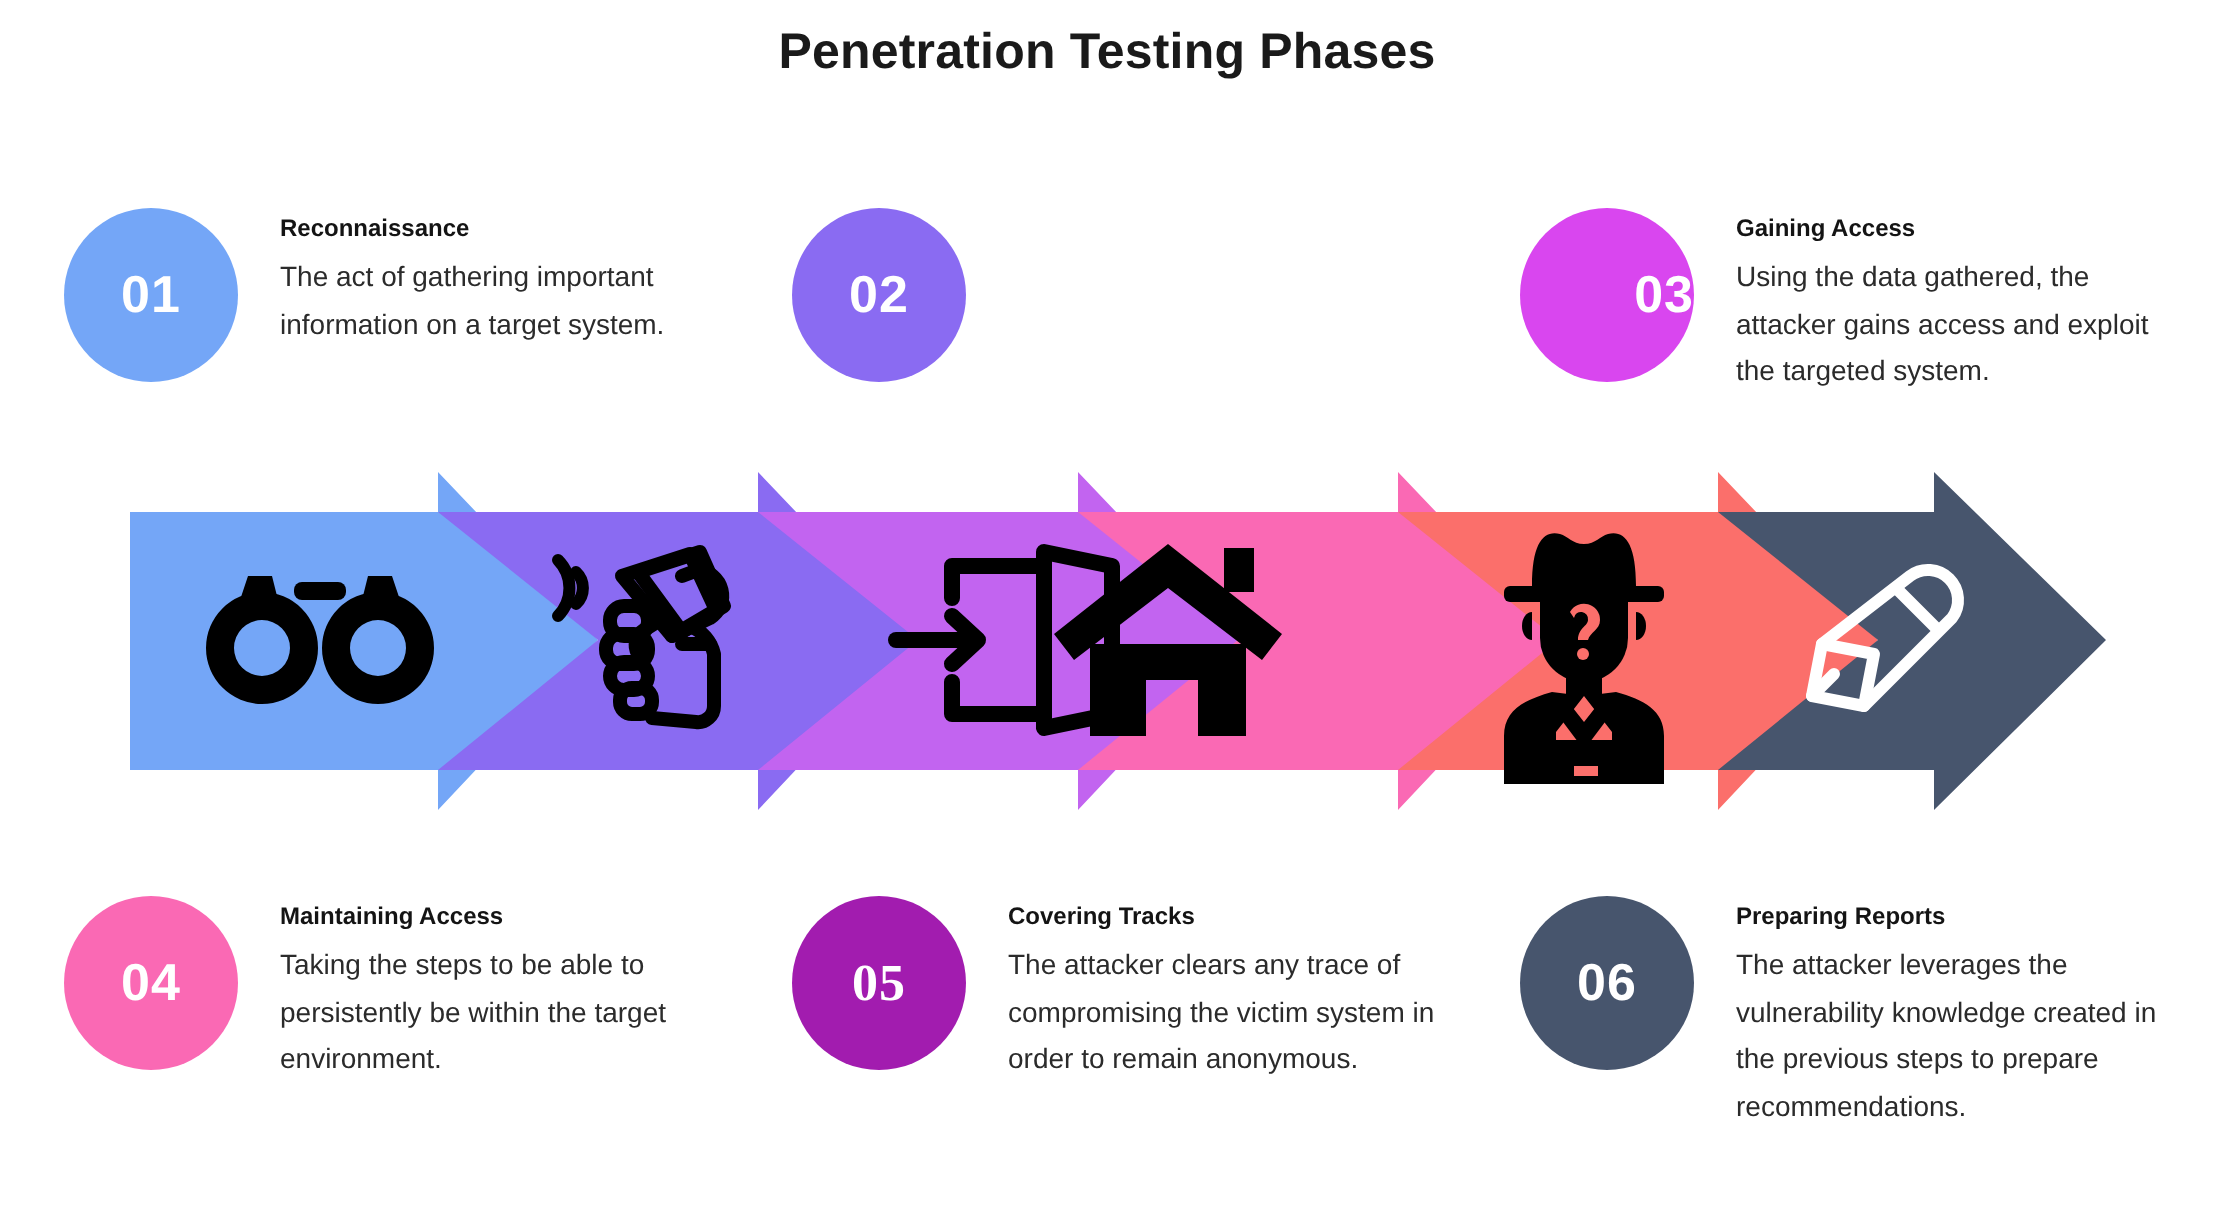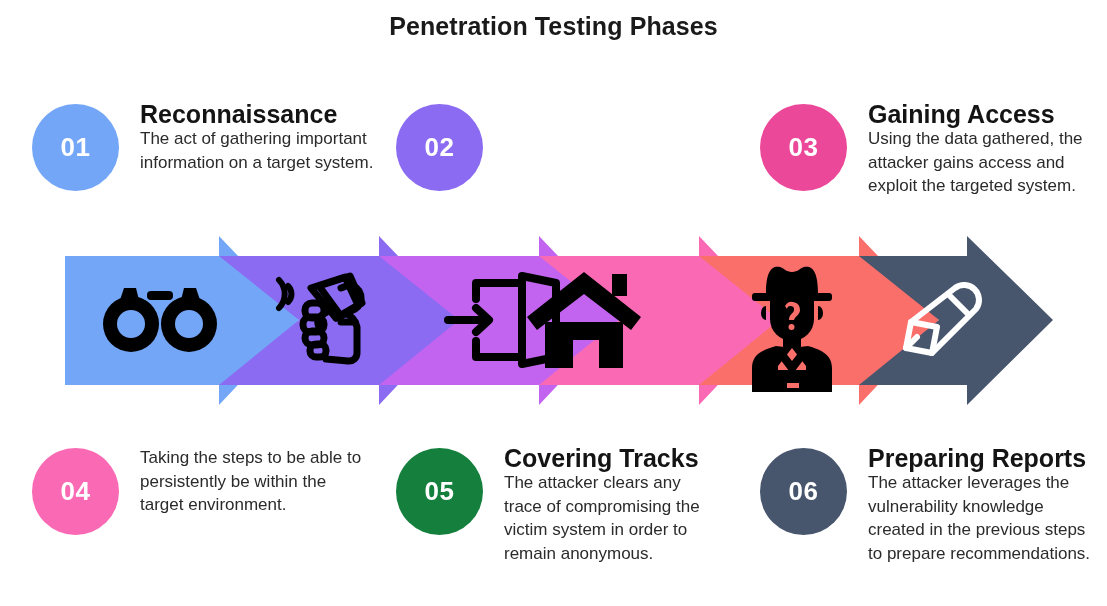--- a/index.html
+++ b/index.html
@@ -21,25 +21,25 @@
   .phase{position:absolute;}
   .badge{
     position:absolute;left:0;top:0;
     width:87px;height:87px;border-radius:50%;
     display:flex;align-items:center;justify-content:center;
     color:#ffffff;font-size:26px;font-weight:bold;
     letter-spacing:.5px;
   }
   .ptext{position:absolute;left:108px;top:-2px;}
   .ptitle{
-    font-size:25px;font-weight:bold;color:#141414;
+    font-size:12px;font-weight:bold;color:#141414;
     line-height:24px;margin:0 0 1px 0;white-space:nowrap;
   }
   .pdesc{
-    font-size:17px;color:#2b2b2b;line-height:23.5px;margin:0;
+    font-size:14px;color:#2b2b2b;line-height:23.5px;margin:0;
   }
 
   
   #band{position:absolute;left:0;top:0;width:1107px;height:606px;}
 
   
 </style>
 </head>
 <body>
 
@@ -155,40 +155,41 @@
 
 <div class="phase" style="left:396px; top:104px;">
   <div class="badge" style="background:#8A6BF2;">
     <span>02</span>
   </div>
   <div class="ptext" style="width:230px;">
   </div>
 </div>
 
 <div class="phase" style="left:760px; top:104px;">
-  <div class="badge" style="background:#ec4899;">
+  <div class="badge" style="background:#d946ef;justify-content:flex-end;">
     <span>03</span>
   </div>
   <div class="ptext" style="width:228px;">
     <p class="ptitle">Gaining Access</p>
     <p class="pdesc">Using the data gathered, the attacker gains access and exploit the targeted system.</p>
   </div>
 </div>
 
 <div class="phase" style="left:32px;  top:448px;">
   <div class="badge" style="background:#FA69B4;">
     <span>04</span>
   </div>
   <div class="ptext" style="width:228px;">
+    <p class="ptitle">Maintaining Access</p>
     <p class="pdesc">Taking the steps to be able to persistently be within the target environment.</p>
   </div>
 </div>
 
 <div class="phase" style="left:396px; top:448px;">
-  <div class="badge" style="background:#15803d;">
+  <div class="badge" style="background:#a21caf;font-family:Liberation Serif, serif;">
     <span>05</span>
   </div>
   <div class="ptext" style="width:215px;">
     <p class="ptitle">Covering Tracks</p>
     <p class="pdesc">The attacker clears any trace of compromising the victim system in order to remain anonymous.</p>
   </div>
 </div>
 
 <div class="phase" style="left:760px; top:448px;">
   <div class="badge" style="background:#47556D;">

